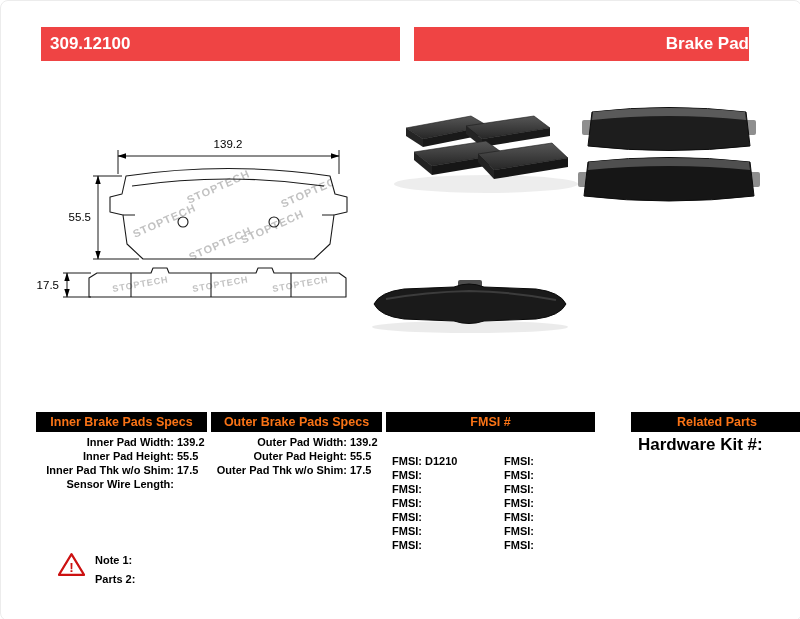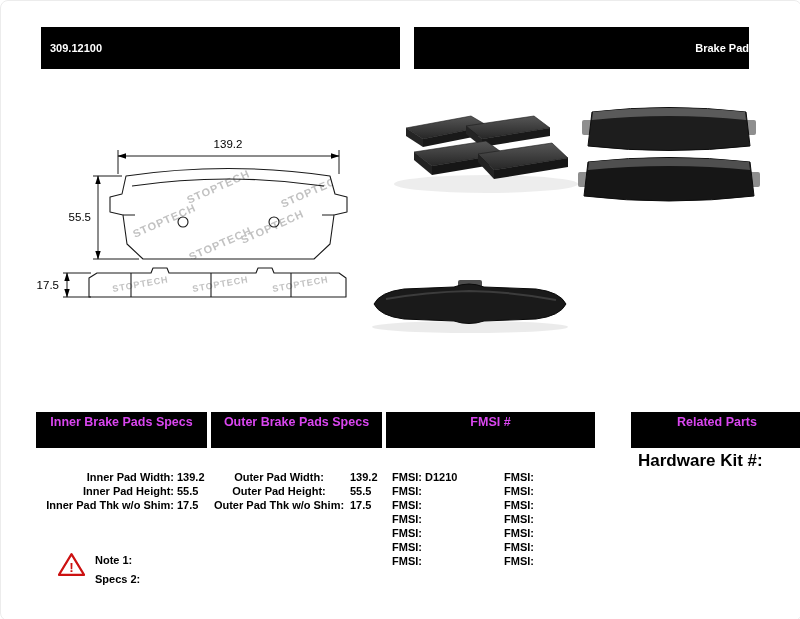--- a/index.html
+++ b/index.html
@@ -1,33 +1,33 @@
 <!DOCTYPE html>
 <html><head>
 <meta charset="utf-8">
 <style>
   html,body{margin:0;padding:0;background:#fff;}
   .sheet{position:relative;width:800px;height:619px;background:#fff;color:#000;
          font-family:"Liberation Sans",sans-serif;border:1px solid #ececec;border-radius:8px;overflow:hidden;}
-  .hbar{position:absolute;top:26px;height:42px;background:#000000;color:#fff;display:flex;align-items:center;
-        font-weight:700;font-size:11px;}
+  .hbar{position:absolute;top:26px;height:34px;background:#ef4444;color:#fff;display:flex;align-items:center;
+        font-weight:700;font-size:17px;}
   .hbar-left{left:40px;width:350px;padding-left:9px;}
   .hbar-right{left:413px;width:335px;justify-content:flex-end;}
   .diagram{position:absolute;left:20px;top:95px;}
   .photos{position:absolute;left:365px;top:95px;}
   .spec-col{position:absolute;top:411px;}
   .col-inner{left:35px;width:171px;}
   .col-outer{left:210px;width:171px;}
   .col-fmsi{left:385px;width:209px;}
   .col-related{left:630px;width:172px;}
-  .spec-header{background:#000;color:#d946ef;font-weight:700;font-size:12.5px;height:36px;line-height:20px;text-align:center;}
-  .spec-rows{padding-top:22px;}
+  .spec-header{background:#000;color:#f97316;font-weight:700;font-size:12.5px;height:20px;line-height:20px;text-align:center;}
+  .spec-rows{padding-top:3px;}
   .srow{display:flex;font-size:11px;font-weight:700;line-height:14px;}
   .srow .lbl{width:138px;text-align:right;white-space:nowrap;}
-  .col-outer .srow .lbl{width:136px;text-align:center;}
+  .col-outer .srow .lbl{width:136px;}
   .val{padding-left:3px;white-space:nowrap;}
   .fmsi-grid{display:flex;padding-top:22px;}
   .fmsi-sub{width:112px;}
   .fmsi-sub.right{width:auto;}
   .frow{display:flex;font-size:11px;font-weight:700;line-height:14px;padding-left:6px;}
   .rel-rows{padding-top:6px;}
   .rrow{display:flex;font-size:17px;font-weight:700;line-height:14px;padding-left:7px;}
   .warn{position:absolute;left:57px;top:551px;width:27px;height:25px;}
   .note{position:absolute;left:94px;font-size:11px;font-weight:700;line-height:14px;}
   .note-1{top:552px;}
@@ -162,20 +162,24 @@
         <span class="val">139.2</span>
       </div>
       <div class="srow">
         <span class="lbl">Inner Pad Height:</span>
         <span class="val">55.5</span>
       </div>
       <div class="srow">
         <span class="lbl">Inner Pad Thk w/o Shim:</span>
         <span class="val">17.5</span>
       </div>
+      <div class="srow">
+        <span class="lbl">Sensor Wire Length:</span>
+        <span class="val"></span>
+      </div>
     </div>
   </div>
 
   <div class="spec-col col-outer">
     <div class="spec-header">Outer Brake Pads Specs</div>
     <div class="spec-rows">
       <div class="srow">
         <span class="lbl">Outer Pad Width:</span>
         <span class="val">139.2</span>
       </div>
@@ -264,15 +268,15 @@
         <span class="val"></span>
       </div>
     </div>
   </div>
 
   <svg class="warn" viewBox="0 0 30 27">
     <path d="M15,2 L29,25 L1,25 Z" fill="#ffffff" stroke="#cc1111" stroke-width="2.4" stroke-linejoin="round"></path>
     <text x="15" y="22" text-anchor="middle" font-size="15" font-weight="bold" fill="#cc1111">!</text>
   </svg>
   <div class="note note-1">Note 1:</div>
-  <div class="note note-2">Specs 2:</div>
+  <div class="note note-2">Parts 2:</div>
 
 </div>
 
 </body></html>

